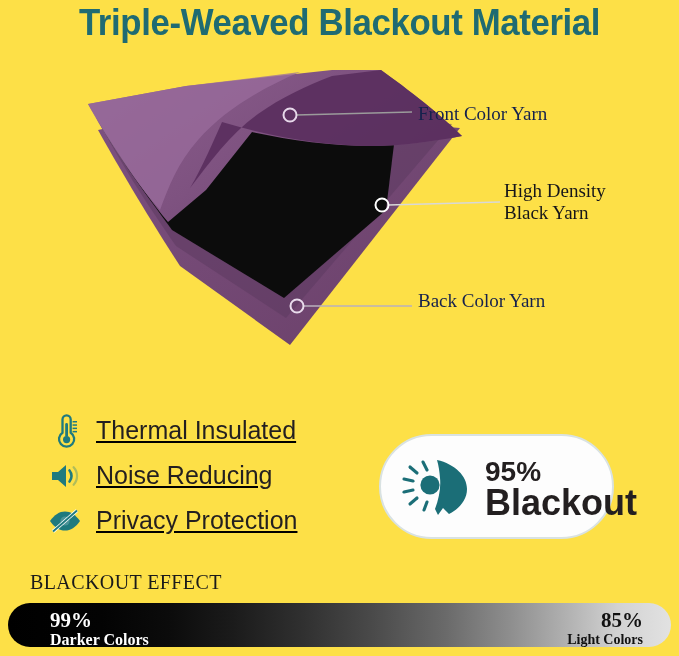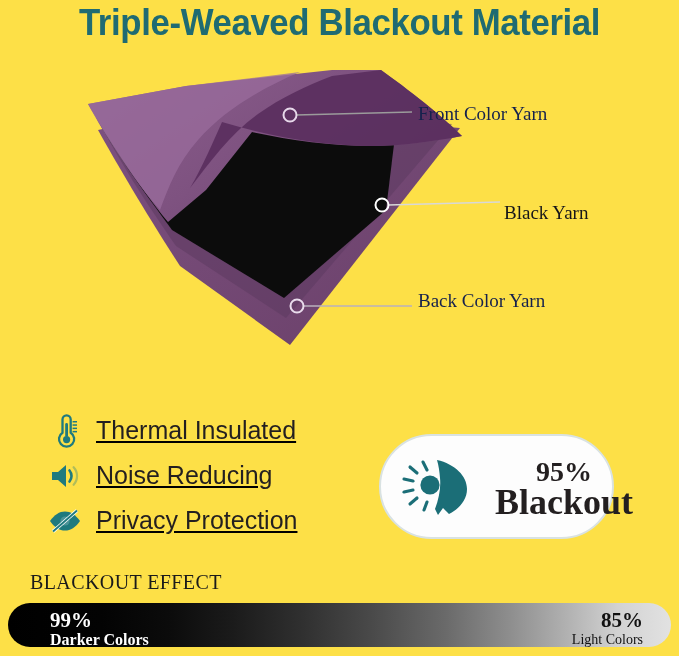--- a/index.html
+++ b/index.html
@@ -67,24 +67,24 @@
     position:absolute;left:379px;top:434px;
     width:235px;height:105px;
     border:2px solid #d9e2e2;
     border-radius:53px;
     background:#fdfdfd;
     display:flex;align-items:center;
     box-sizing:border-box;
   }
   .badge-icon{width:82px;height:70px;margin-left:16px;flex:0 0 82px;}
   .badge-text{
-    margin-left:16px;
-    text-align:center;
+    margin-left:6px;
+    text-align:left;
     flex:1;
-    font-family:Liberation Serif, serif;
+    font-family:Liberation Sans, sans-serif;
     color:#231f20;
     line-height:31px;
   }
   .badge-pct{font-size:28px;font-weight:bold;display:block;}
   .badge-word{font-size:36px;font-weight:bold;display:block;}
 
   
   .be-heading{
     position:absolute;left:30px;top:571px;
     font-family:"Liberation Serif", serif;
@@ -110,21 +110,21 @@
     text-align:left;
   }
   .bar-right{
     position:absolute;right:28px;top:6px;
     color:#111111;
     font-family:"Liberation Serif", serif;
     text-align:right;
   }
   .bar-pct{display:block;font-size:21px;font-weight:bold;line-height:22px;}
   .bar-sub{display:block;font-size:16px;font-weight:bold;line-height:17px;}
-  .bar-right .bar-sub{font-weight:normal;font-size:14px;}
+  .bar-right .bar-sub{font-weight:bold;font-size:14px;}
 </style>
 </head>
 <body>
 
 <div id="page">
 
   <div class="title">Triple-Weaved Blackout Material</div>
 
   <div class="fabric-wrap">
     <svg class="fabric-svg" width="679" height="300" viewBox="0 0 679 300">
@@ -174,21 +174,21 @@
       <g>
         <line x1="303" y1="236" x2="412" y2="236" stroke="#b9b0bd" stroke-width="1.4"></line>
         <circle cx="297" cy="236" r="6.5" fill="none" stroke="#e9dcec" stroke-width="2"></circle>
       </g>
     </svg>
   </div>
 
   <div class="callout-label callout-front">Front  Color Yarn</div>
 
   <div class="callout-label callout-black">
-    <br>
+    <span>High Density</span><br>
     <span>Black Yarn</span>
   </div>
 
   <div class="callout-label callout-back">Back Color Yarn</div>
 
   <div class="features">
 
     <div class="feature-row">
       <span class="feature-icon">
         <svg width="30" height="34" viewBox="0 0 30 34">

